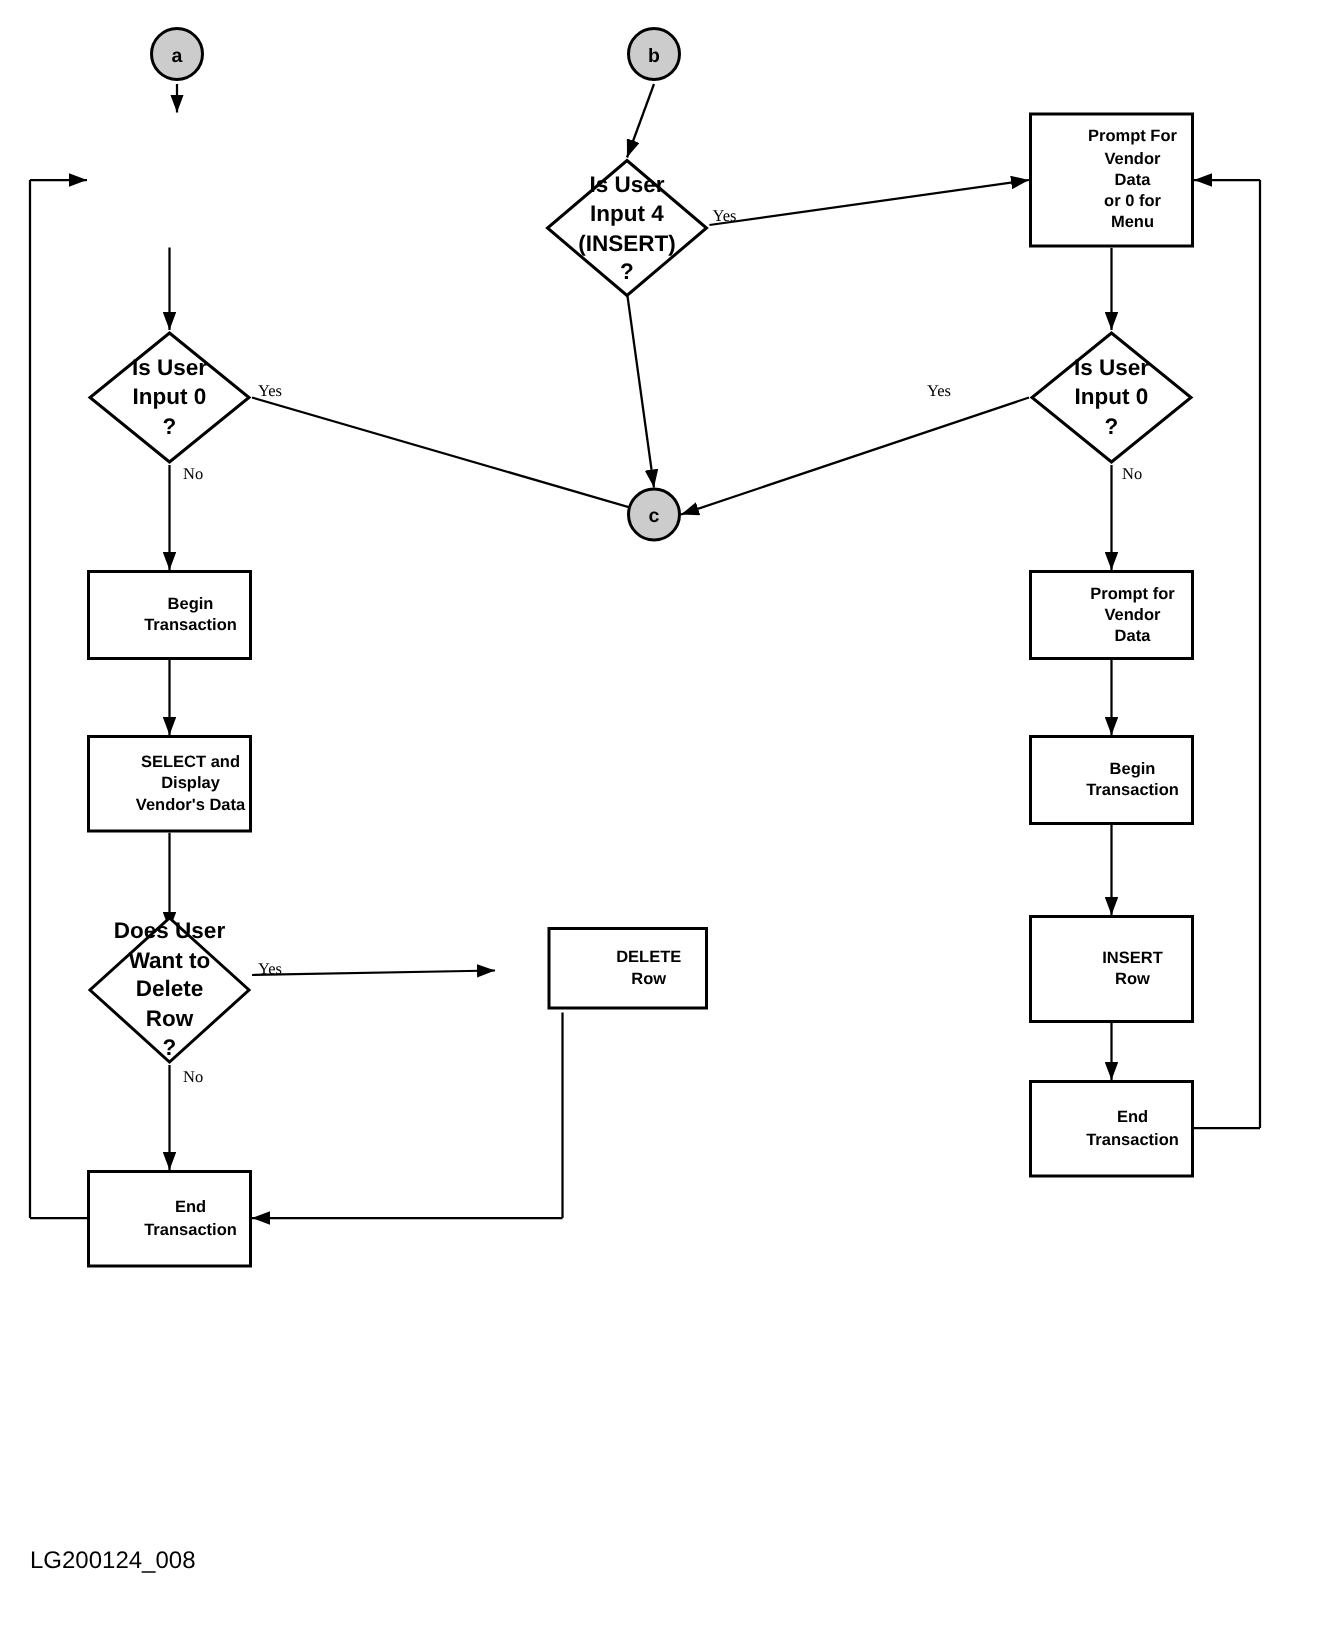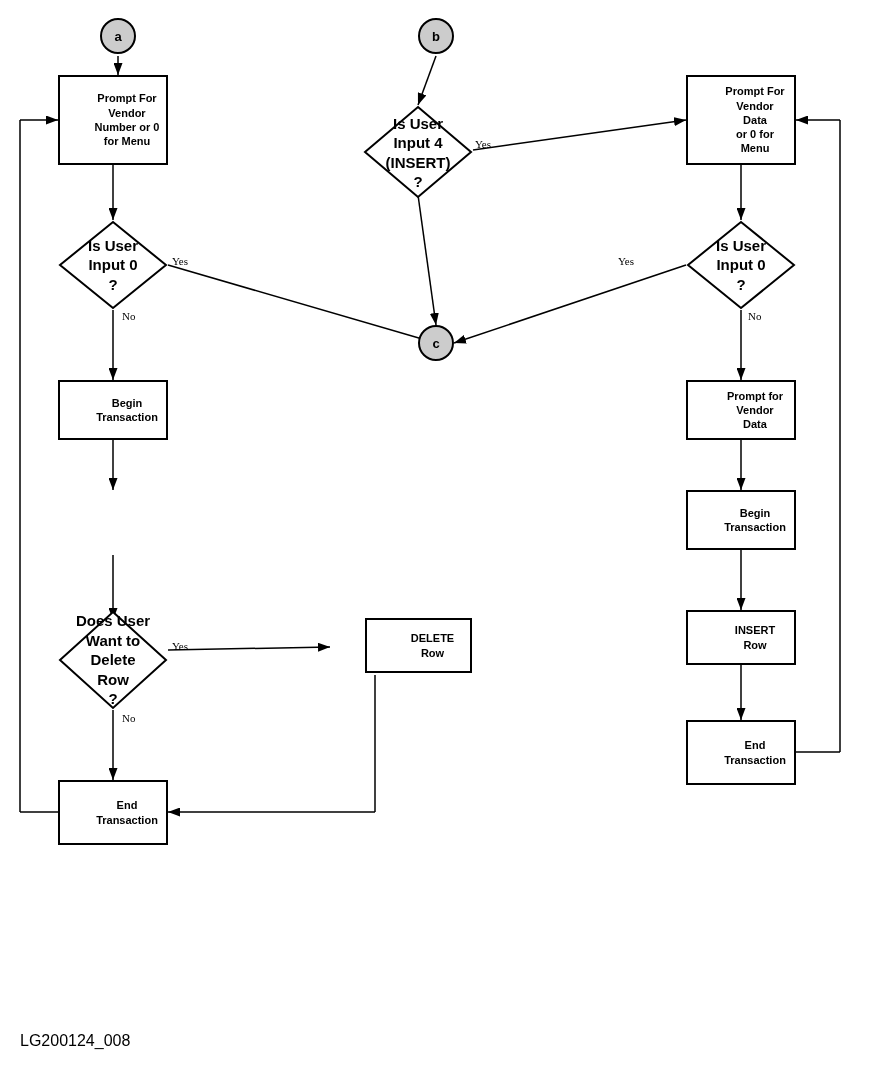--- a/index.html
+++ b/index.html
@@ -160,27 +160,20 @@
   </div>
 
   <div class="fc-circle" style="left:418px; top:18px;">
     <span>b</span>
   </div>
 
   <div class="fc-circle" style="left:418px; top:325px;">
     <span>c</span>
   </div>
 
-  <div class="fc-rect" style="left:58px; top:75px; width:110px; height:90px;">
-    <span>Prompt For
-Vendor
-Number
-or 0 for
-Menu</span>
-  </div>
 
   <div class="fc-rect" style="left:686px; top:75px; width:110px; height:90px;">
     <span>Prompt For<br>Vendor<br>Data<br>or 0 for<br>Menu</span>
   </div>
 
   <div class="fc-diamond" style="left:58px; top:220px; width:110px; height:90px;">
     <svg width="110" height="90">
         <polygon points="55,2 108,45 55,88 2,45" fill="white" stroke="black" stroke-width="2"></polygon>
       </svg>
     <div class="fc-diamond-text">Is User<br>Input 0<br>?</div>
@@ -207,20 +200,23 @@
   </div>
 
   <div class="fc-label" style="left:618px; top:255px;">Yes</div>
 
   <div class="fc-label" style="left:748px; top:310px;">No</div>
 
   <div class="fc-rect" style="left:58px; top:380px; width:110px; height:60px;">
     <span>Begin<br>Transaction</span>
   </div>
 
+  <div class="fc-rect" style="left:58px; top:490px; width:110px; height:65px;">
+    <span>SELECT and<br>Display<br>Vendor's Data</span>
+  </div>
 
   <div class="fc-diamond" style="left:58px; top:610px; width:110px; height:100px;">
     <svg width="110" height="100">
         <polygon points="55,2 108,50 55,98 2,50" fill="white" stroke="black" stroke-width="2"></polygon>
       </svg>
     <div class="fc-diamond-text">Does User<br>Want to<br>Delete Row<br>?</div>
   </div>
 
   <div class="fc-label" style="left:172px; top:640px;">Yes</div>
 
@@ -235,21 +231,21 @@
   </div>
 
   <div class="fc-rect" style="left:686px; top:380px; width:110px; height:60px;">
     <span>Prompt for<br>Vendor<br>Data</span>
   </div>
 
   <div class="fc-rect" style="left:686px; top:490px; width:110px; height:60px;">
     <span>Begin<br>Transaction</span>
   </div>
 
-  <div class="fc-rect" style="left:686px; top:610px; width:110px; height:55px;">
+  <div class="fc-rect" style="left:686px; top:610px; width:110px; height:72px;">
     <span>INSERT<br>Row</span>
   </div>
 
   <div class="fc-rect" style="left:686px; top:720px; width:110px; height:65px;">
     <span>End<br>Transaction</span>
   </div>
 
   <div class="caption">
     <span>LG200124_008</span>
   </div>

